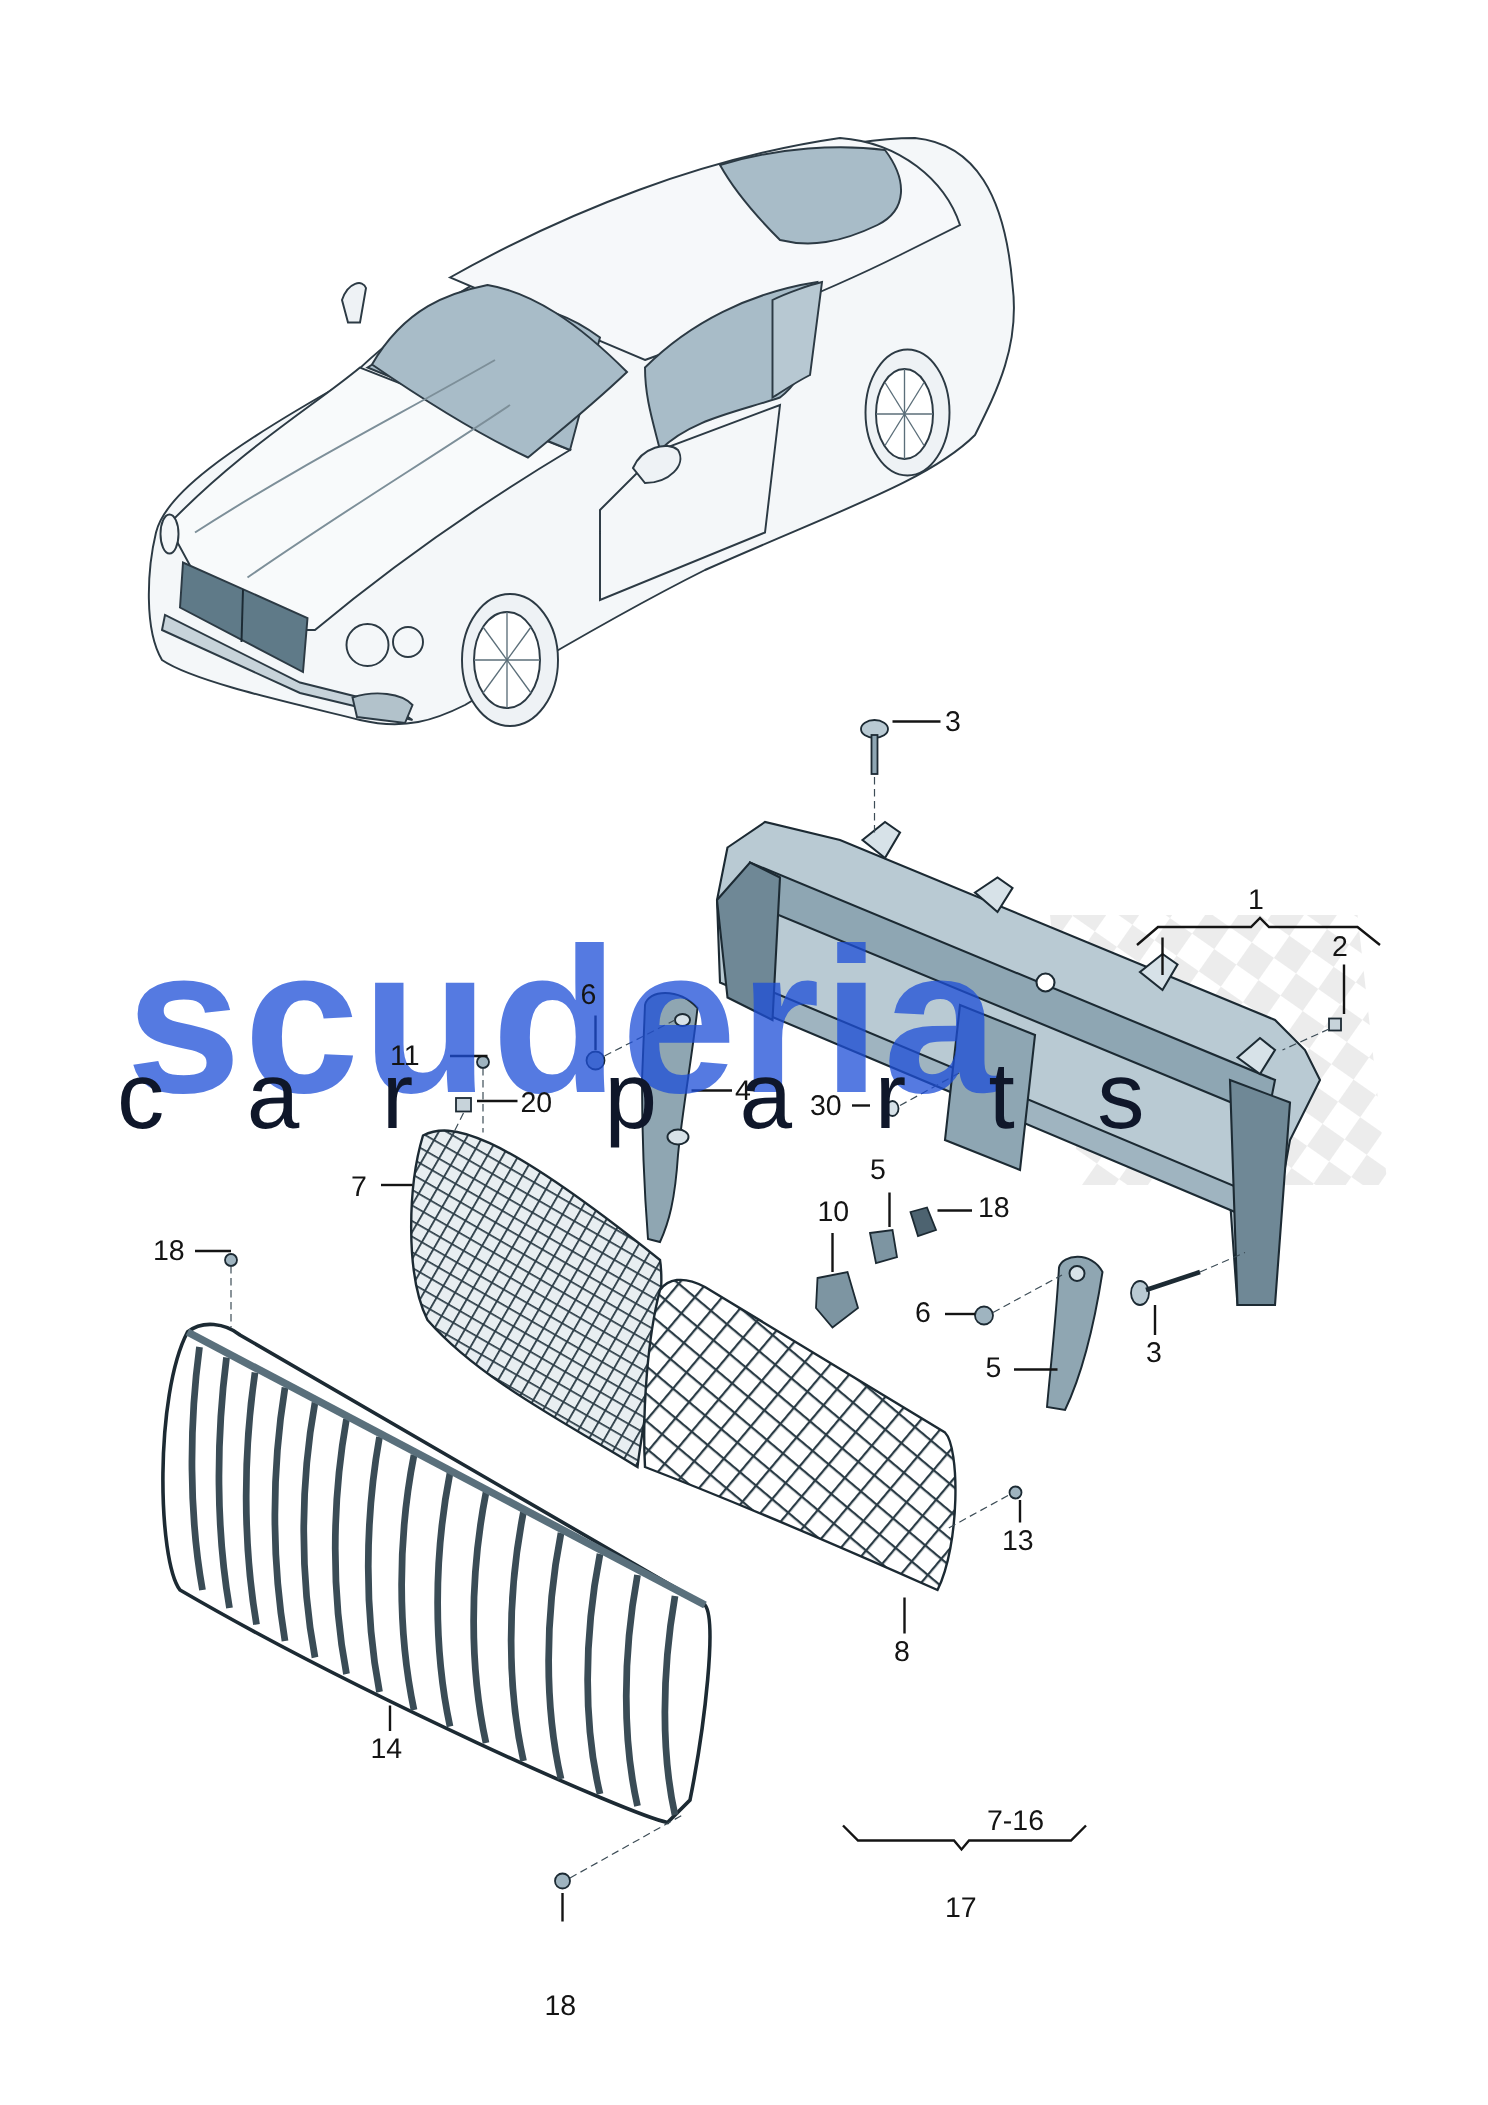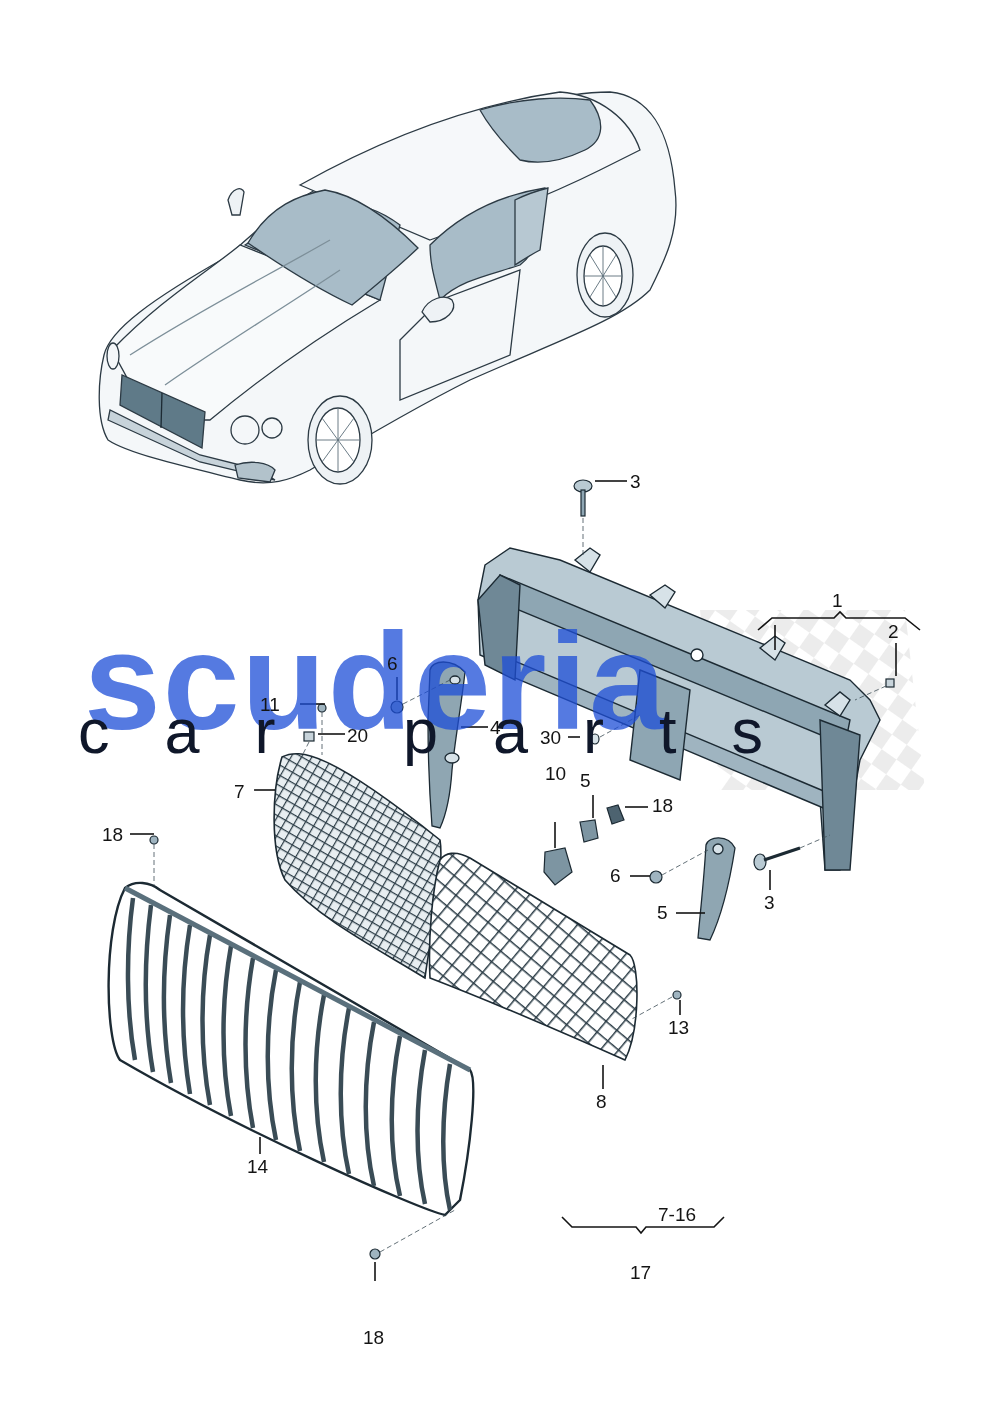--- a/index.html
+++ b/index.html
@@ -233,21 +233,21 @@
   <span class="callout" style="left:832px;top:591px">1</span>
   <span class="callout" style="left:888px;top:622px">2</span>
   <span class="callout" style="left:387px;top:654px">6</span>
   <span class="callout" style="left:260px;top:695px">11</span>
   <span class="callout" style="left:347px;top:726px">20</span>
   <span class="callout" style="left:490px;top:718px">4</span>
   <span class="callout" style="left:540px;top:728px">30</span>
   <span class="callout" style="left:234px;top:782px">7</span>
   <span class="callout" style="left:580px;top:771px">5</span>
   <span class="callout" style="left:652px;top:796px">18</span>
-  <span class="callout" style="left:545px;top:764px">10</span>
+  <span class="callout" style="left:545px;top:799px">10</span>
   <span class="callout" style="left:102px;top:825px">18</span>
   <span class="callout" style="left:610px;top:866px">6</span>
   <span class="callout" style="left:764px;top:893px">3</span>
   <span class="callout" style="left:657px;top:903px">5</span>
   <span class="callout" style="left:668px;top:1018px">13</span>
   <span class="callout" style="left:596px;top:1092px">8</span>
   <span class="callout" style="left:247px;top:1157px">14</span>
   <span class="callout" style="left:658px;top:1205px">7-16</span>
   <span class="callout" style="left:630px;top:1263px">17</span>
   <span class="callout" style="left:363px;top:1328px">18</span>

